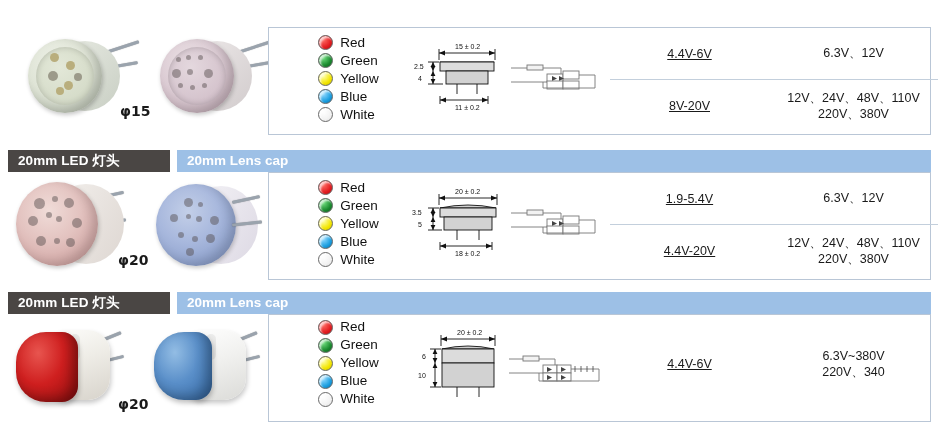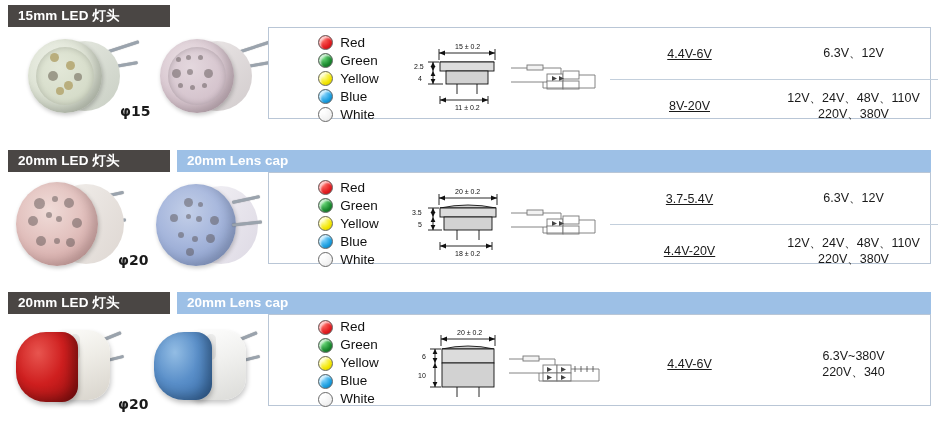--- a/index.html
+++ b/index.html
@@ -68,21 +68,21 @@
   .disc-side{
     position:absolute;border-radius:50%;
   }
   .dot{position:absolute;border-radius:50%;background:rgba(80,70,70,.45);}
   .dome-body{position:absolute;border-radius:14px 10px 10px 14px;}
   .dome-cap{position:absolute;border-radius:50% / 50%;}
 
   
   .tbl{
     position:absolute;left:268px;top:27px;
-    width:663px;height:92px;
+    width:663px;height:108px;
     border:1px solid #b9c6d6;
     border-collapse:collapse;
     box-sizing:border-box;
     background:#fff;
   }
   .tbl table{border-collapse:collapse;width:661px;height:98px;table-layout:fixed;}
   .tbl td{
     border:none;
     text-align:center;vertical-align:middle;
     font-size:12.5px;color:#1a1a1a;
@@ -110,21 +110,20 @@
   .drawwrap svg{position:absolute;left:2px;top:50%;transform:translateY(-50%);}
 
   .vtxt{line-height:16px;}
 </style>
 </head>
 <body>
 
 <div class="sheet">
 
   <div class="block r0">
-    <div class="hdr-dark"><span>15mm LED 灯头</span></div>
 
     <div class="photos">
 
       <div class="led" style="left:14px;top:4px;width:120px;height:86px;">
         <div class="leg" style="left:82px;top:16px;width:44px;height:3px;transform:rotate(-18deg);"></div>
         <div class="leg" style="left:78px;top:34px;width:46px;height:3px;transform:rotate(-10deg);"></div>
         <div class="disc-side" style="left:36px;top:10px;width:70px;height:70px;background:linear-gradient(135deg,#e9ece4,#c9cfc4);"></div>
         <div class="disc" style="left:14px;top:8px;width:74px;height:74px;background:radial-gradient(circle at 38% 32%,#eef1e8 0%,#dfe4d6 45%,#c2c9ba 78%,#aab2a2 100%);">
           <div class="disc" style="left:8px;top:8px;width:58px;height:58px;background:radial-gradient(circle at 40% 35%,#e3e8d8,#cfd6c2);box-shadow:inset 0 0 6px rgba(0,0,0,.18);"></div>
           <div class="dot" style="left:22px;top:14px;width:9px;height:9px;background:#b9ae7d;"></div>
@@ -376,21 +375,21 @@
                   <line x1="134" y1="50" x2="134" y2="44" stroke="#777"></line>
                   <line x1="102" y1="44" x2="138" y2="44" stroke="#777"></line>
                 </g>
                 <text x="46" y="11" font-size="7" font-family="Liberation Sans, sans-serif" fill="#111">20 ± 0.2</text>
                 <text x="46" y="73" font-size="7" font-family="Liberation Sans, sans-serif" fill="#111">18 ± 0.2</text>
                 <text x="3" y="32" font-size="7" font-family="Liberation Sans, sans-serif" fill="#111">3.5</text>
                 <text x="9" y="44" font-size="7" font-family="Liberation Sans, sans-serif" fill="#111">5</text>
               </svg>
             </div>
           </td>
-          <td class="c-v1 split rowline"><span>3.7-5.4V</span></td>
+          <td class="c-v1 split rowline"><span>1.9-5.4V</span></td>
           <td class="c-v2 split rowline"><span>6.3V、12V</span></td>
         </tr>
         <tr>
           <td class="c-v1 split"><span>4.4V-20V</span></td>
           <td class="c-v2 split">
             <div class="vtxt">12V、24V、48V、110V</div>
             <div class="vtxt">220V、380V</div>
           </td>
         </tr>
       </tbody>

